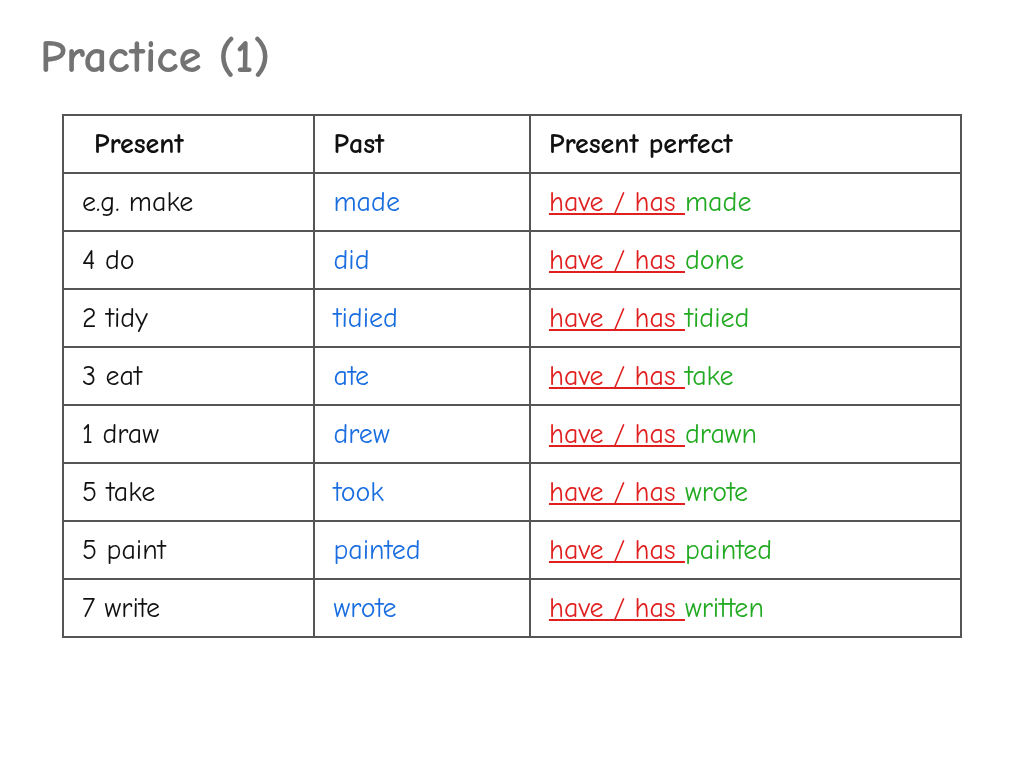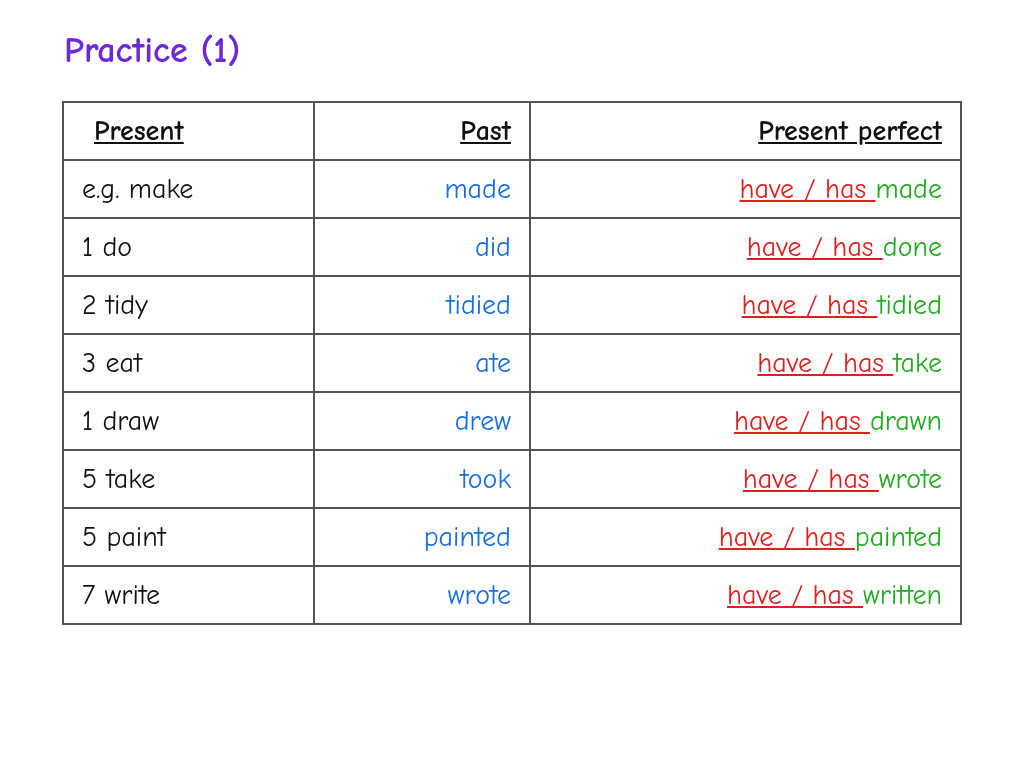--- a/index.html
+++ b/index.html
@@ -11,52 +11,50 @@
     body {
       background: #ffffff;
       font-family: 'Comic Sans MS', 'Chalkboard SE', 'Comic Neue', cursive;
       width: 1024px;
       height: 767px;
       overflow: hidden;
       padding: 20px 40px;
     }
 
     .page-title {
-      font-size: 36px;
+      font-size: 47px;
       font-weight: bold;
-      color: #6d28d9;
+      color: #737373;
       margin-bottom: 30px;
       padding-top: 10px;
-      margin-left: 24px;
     }
 
     .table-wrapper {
       margin: 0 auto;
       width: 900px;
     }
 
     table {
       width: 100%;
       border-collapse: collapse;
       border: 2px solid #555;
     }
 
     td, th {
       border: 2px solid #555;
       padding: 12px 18px;
       font-size: 28px;
-      text-align: right;
+      text-align: left;
     }
 
     thead td {
       font-weight: bold;
       color: #111;
       font-size: 28px;
       background: #fff;
-      text-decoration: underline;
     }
 
     .col-present {
       width: 28%;
       text-align: left;
       padding-left: 30px;
     }
 
     .col-past {
       width: 24%;
@@ -104,21 +102,21 @@
         <td class="col-perfect text-black">Present perfect</td>
       </tr>
     </thead>
     <tbody id="table-body">
     <tr>
           <td class="col-present text-black">e.g. make</td>
           <td class="col-past text-blue">made</td>
           <td class="col-perfect"><span class="have-has">have / has </span><span class="pp-word">made</span></td>
         </tr>
         <tr>
-          <td class="col-present text-black">1  do</td>
+          <td class="col-present text-black">4  do</td>
           <td class="col-past text-blue">did</td>
           <td class="col-perfect"><span class="have-has">have / has </span><span class="pp-word">done</span></td>
         </tr>
         <tr>
           <td class="col-present text-black">2  tidy</td>
           <td class="col-past text-blue">tidied</td>
           <td class="col-perfect"><span class="have-has">have / has </span><span class="pp-word">tidied</span></td>
         </tr>
         <tr>
           <td class="col-present text-black">3  eat</td>

